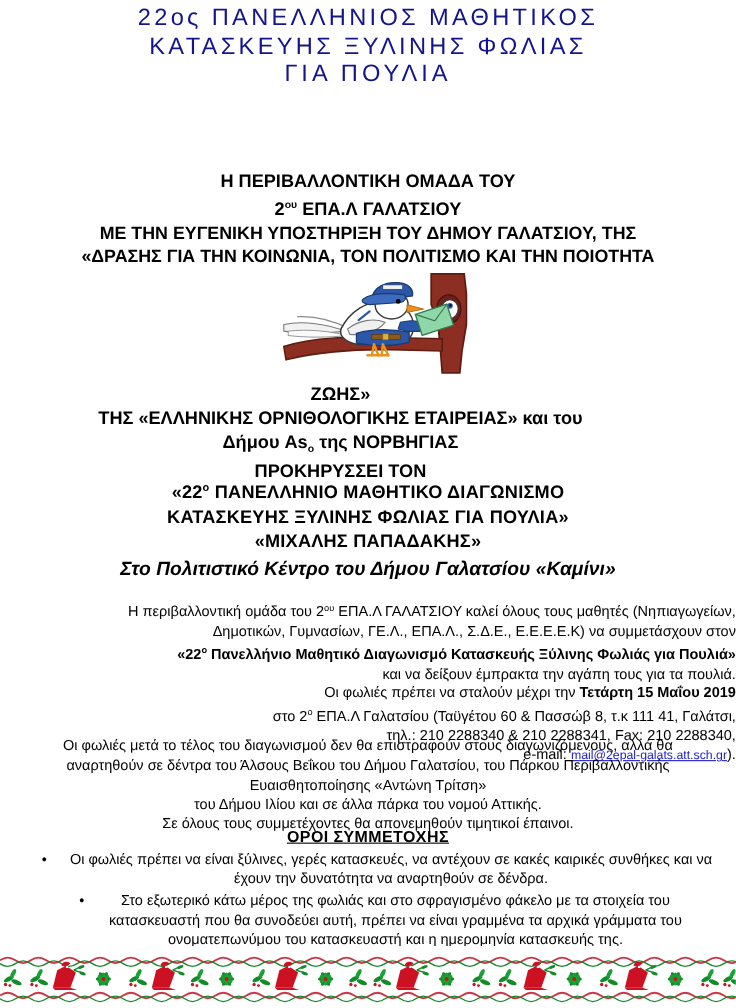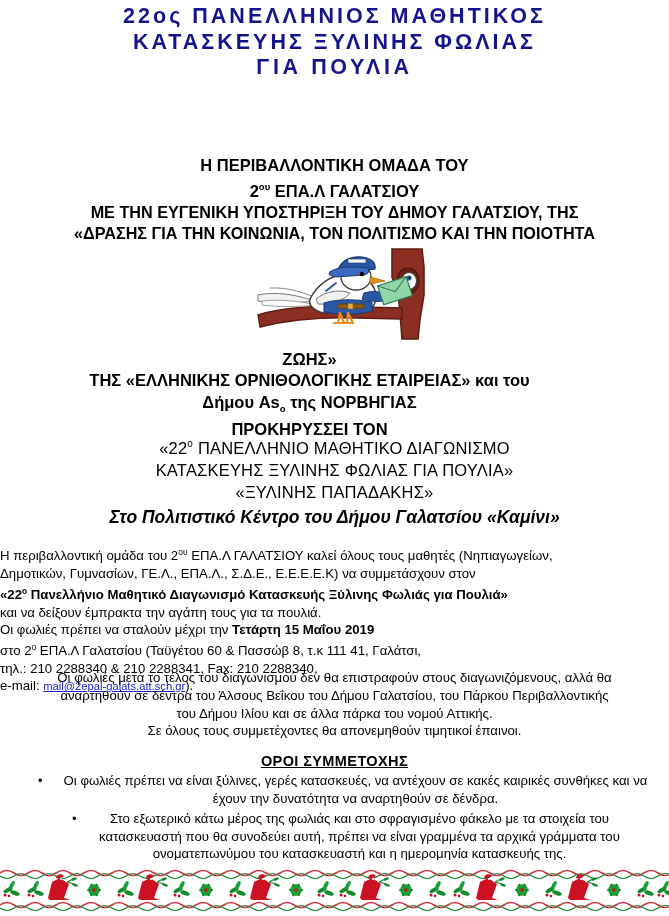--- a/index.html
+++ b/index.html
@@ -26,21 +26,21 @@
   
   .title-block {
     position: absolute;
     top: 4px;
     left: 0;
     width: 669px;
     text-align: center;
     color: #14148c;
   }
   .title-line {
-    font-weight: bold;
+    font-weight: normal;
     font-size: 21.5px;
     line-height: 25.5px;
     letter-spacing: 3.2px;
     white-space: nowrap;
     color: #14148c;
   }
   .title-line.l1 { letter-spacing: 3.0px; }
   .title-line.l2 { letter-spacing: 3.4px; }
   .title-line.l3 { letter-spacing: 3.0px; }
   .title-line.l4 { letter-spacing: 3.6px; }
@@ -99,21 +99,21 @@
 
   
   .announce-block {
     position: absolute;
     top: 433px;
     left: 0;
     width: 669px;
     text-align: center;
   }
   .announce-line {
-    font-weight: normal;
+    font-weight: bold;
     font-size: 16.5px;
     line-height: 22px;
     white-space: nowrap;
     letter-spacing: 0.2px;
   }
   .announce-line sup {
     font-size: 10px;
     vertical-align: super;
   }
   .venue-line {
@@ -124,21 +124,21 @@
     white-space: nowrap;
     margin-top: 2px;
   }
 
   
   .body-block {
     position: absolute;
     top: 544px;
     left: 0;
     width: 669px;
-    text-align: left;
+    text-align: right;
   }
   .body-line {
     font-size: 13.2px;
     line-height: 17.6px;
     white-space: nowrap;
   }
   .body-line.b { font-weight: bold; }
   .body-line sup {
     font-size: 8.4px;
     vertical-align: super;
@@ -278,38 +278,39 @@
   <div class="mid-block">
     <div class="mid-line">ΖΩΗΣ»</div>
     <div class="mid-line">ΤΗΣ «ΕΛΛΗΝΙΚΗΣ ΟΡΝΙΘΟΛΟΓΙΚΗΣ ΕΤΑΙΡΕΙΑΣ» και του</div>
     <div class="mid-line"><span>Δήμου As</span><sub class="small-sub">o</sub><span> της  ΝΟΡΒΗΓΙΑΣ</span></div>
     <div class="mid-line">ΠΡΟΚΗΡΥΣΣΕΙ  ΤΟΝ</div>
   </div>
 
   <div class="announce-block">
     <div class="announce-line"><span>«22</span><sup>ο</sup><span> ΠΑΝΕΛΛΗΝΙΟ  ΜΑΘΗΤΙΚΟ ΔΙΑΓΩΝΙΣΜΟ</span></div>
     <div class="announce-line">ΚΑΤΑΣΚΕΥΗΣ  ΞΥΛΙΝΗΣ  ΦΩΛΙΑΣ  ΓΙΑ  ΠΟΥΛΙΑ»</div>
-    <div class="announce-line">«ΞΥΛΙΝΗΣ   ΠΑΠΑΔΑΚΗΣ»</div>
+    <div class="announce-line">«ΜΙΧΑΛΗΣ   ΠΑΠΑΔΑΚΗΣ»</div>
     <div class="venue-line">Στο Πολιτιστικό Κέντρο του Δήμου Γαλατσίου «Καμίνι»</div>
   </div>
 
   <div class="body-block">
     <div class="body-line"><span>Η περιβαλλοντική ομάδα του 2</span><sup>ου</sup><span> ΕΠΑ.Λ  ΓΑΛΑΤΣΙΟΥ καλεί όλους τους μαθητές  (Νηπιαγωγείων,</span></div>
     <div class="body-line">Δημοτικών, Γυμνασίων, ΓΕ.Λ., ΕΠΑ.Λ., Σ.Δ.Ε., Ε.Ε.Ε.Ε.Κ) να συμμετάσχουν στον</div>
     <div class="body-line b"><span>«22</span><sup>ο</sup><span> Πανελλήνιο Μαθητικό Διαγωνισμό Κατασκευής Ξύλινης Φωλιάς για Πουλιά»</span></div>
     <div class="body-line">και να δείξουν έμπρακτα την αγάπη τους για τα πουλιά.</div>
     <div class="body-line"><span>Οι φωλιές πρέπει να σταλούν μέχρι την </span><span class="bold-seg">Τετάρτη  15 Μαΐου 2019</span></div>
     <div class="body-line"><span>στο 2</span><sup>ο</sup><span> ΕΠΑ.Λ  Γαλατσίου  (Ταϋγέτου  60  &amp;  Πασσώβ 8,  τ.κ 111 41,   Γαλάτσι,</span></div>
     <div class="body-line">τηλ.:  210 2288340   &amp;   210 2288341, Fax: 210 2288340,</div>
     <div class="body-line"><span>e-mail: </span><a class="email-link" href="#">mail@2epal-galats.att.sch.gr</a><span>).</span></div>
   </div>
 
   <div class="body-block2">
     <div class="body-line">Οι φωλιές μετά το τέλος του διαγωνισμού δεν θα επιστραφούν στους διαγωνιζόμενους, αλλά θα</div>
     <div class="body-line">αναρτηθούν σε δέντρα του Άλσους Βεΐκου του Δήμου  Γαλατσίου, του Πάρκου Περιβαλλοντικής</div>
+    <div class="body-line">Ευαισθητοποίησης «Αντώνη Τρίτση»</div>
     <div class="body-line">του Δήμου Ιλίου και σε άλλα πάρκα του νομού Αττικής.</div>
     <div class="body-line">Σε  όλους τους συμμετέχοντες θα απονεμηθούν τιμητικοί έπαινοι.</div>
   </div>
 
   <div class="terms-heading"><span>ΟΡΟΙ  ΣΥΜΜΕΤΟΧΗΣ</span></div>
   <div class="terms-list">
     <div class="term-item level1">
       <span class="bullet">•</span>
       <span class="term-text">Οι φωλιές πρέπει να είναι ξύλινες, γερές κατασκευές, να αντέχουν σε κακές καιρικές συνθήκες και να έχουν την δυνατότητα να αναρτηθούν σε δένδρα.</span>
     </div>

